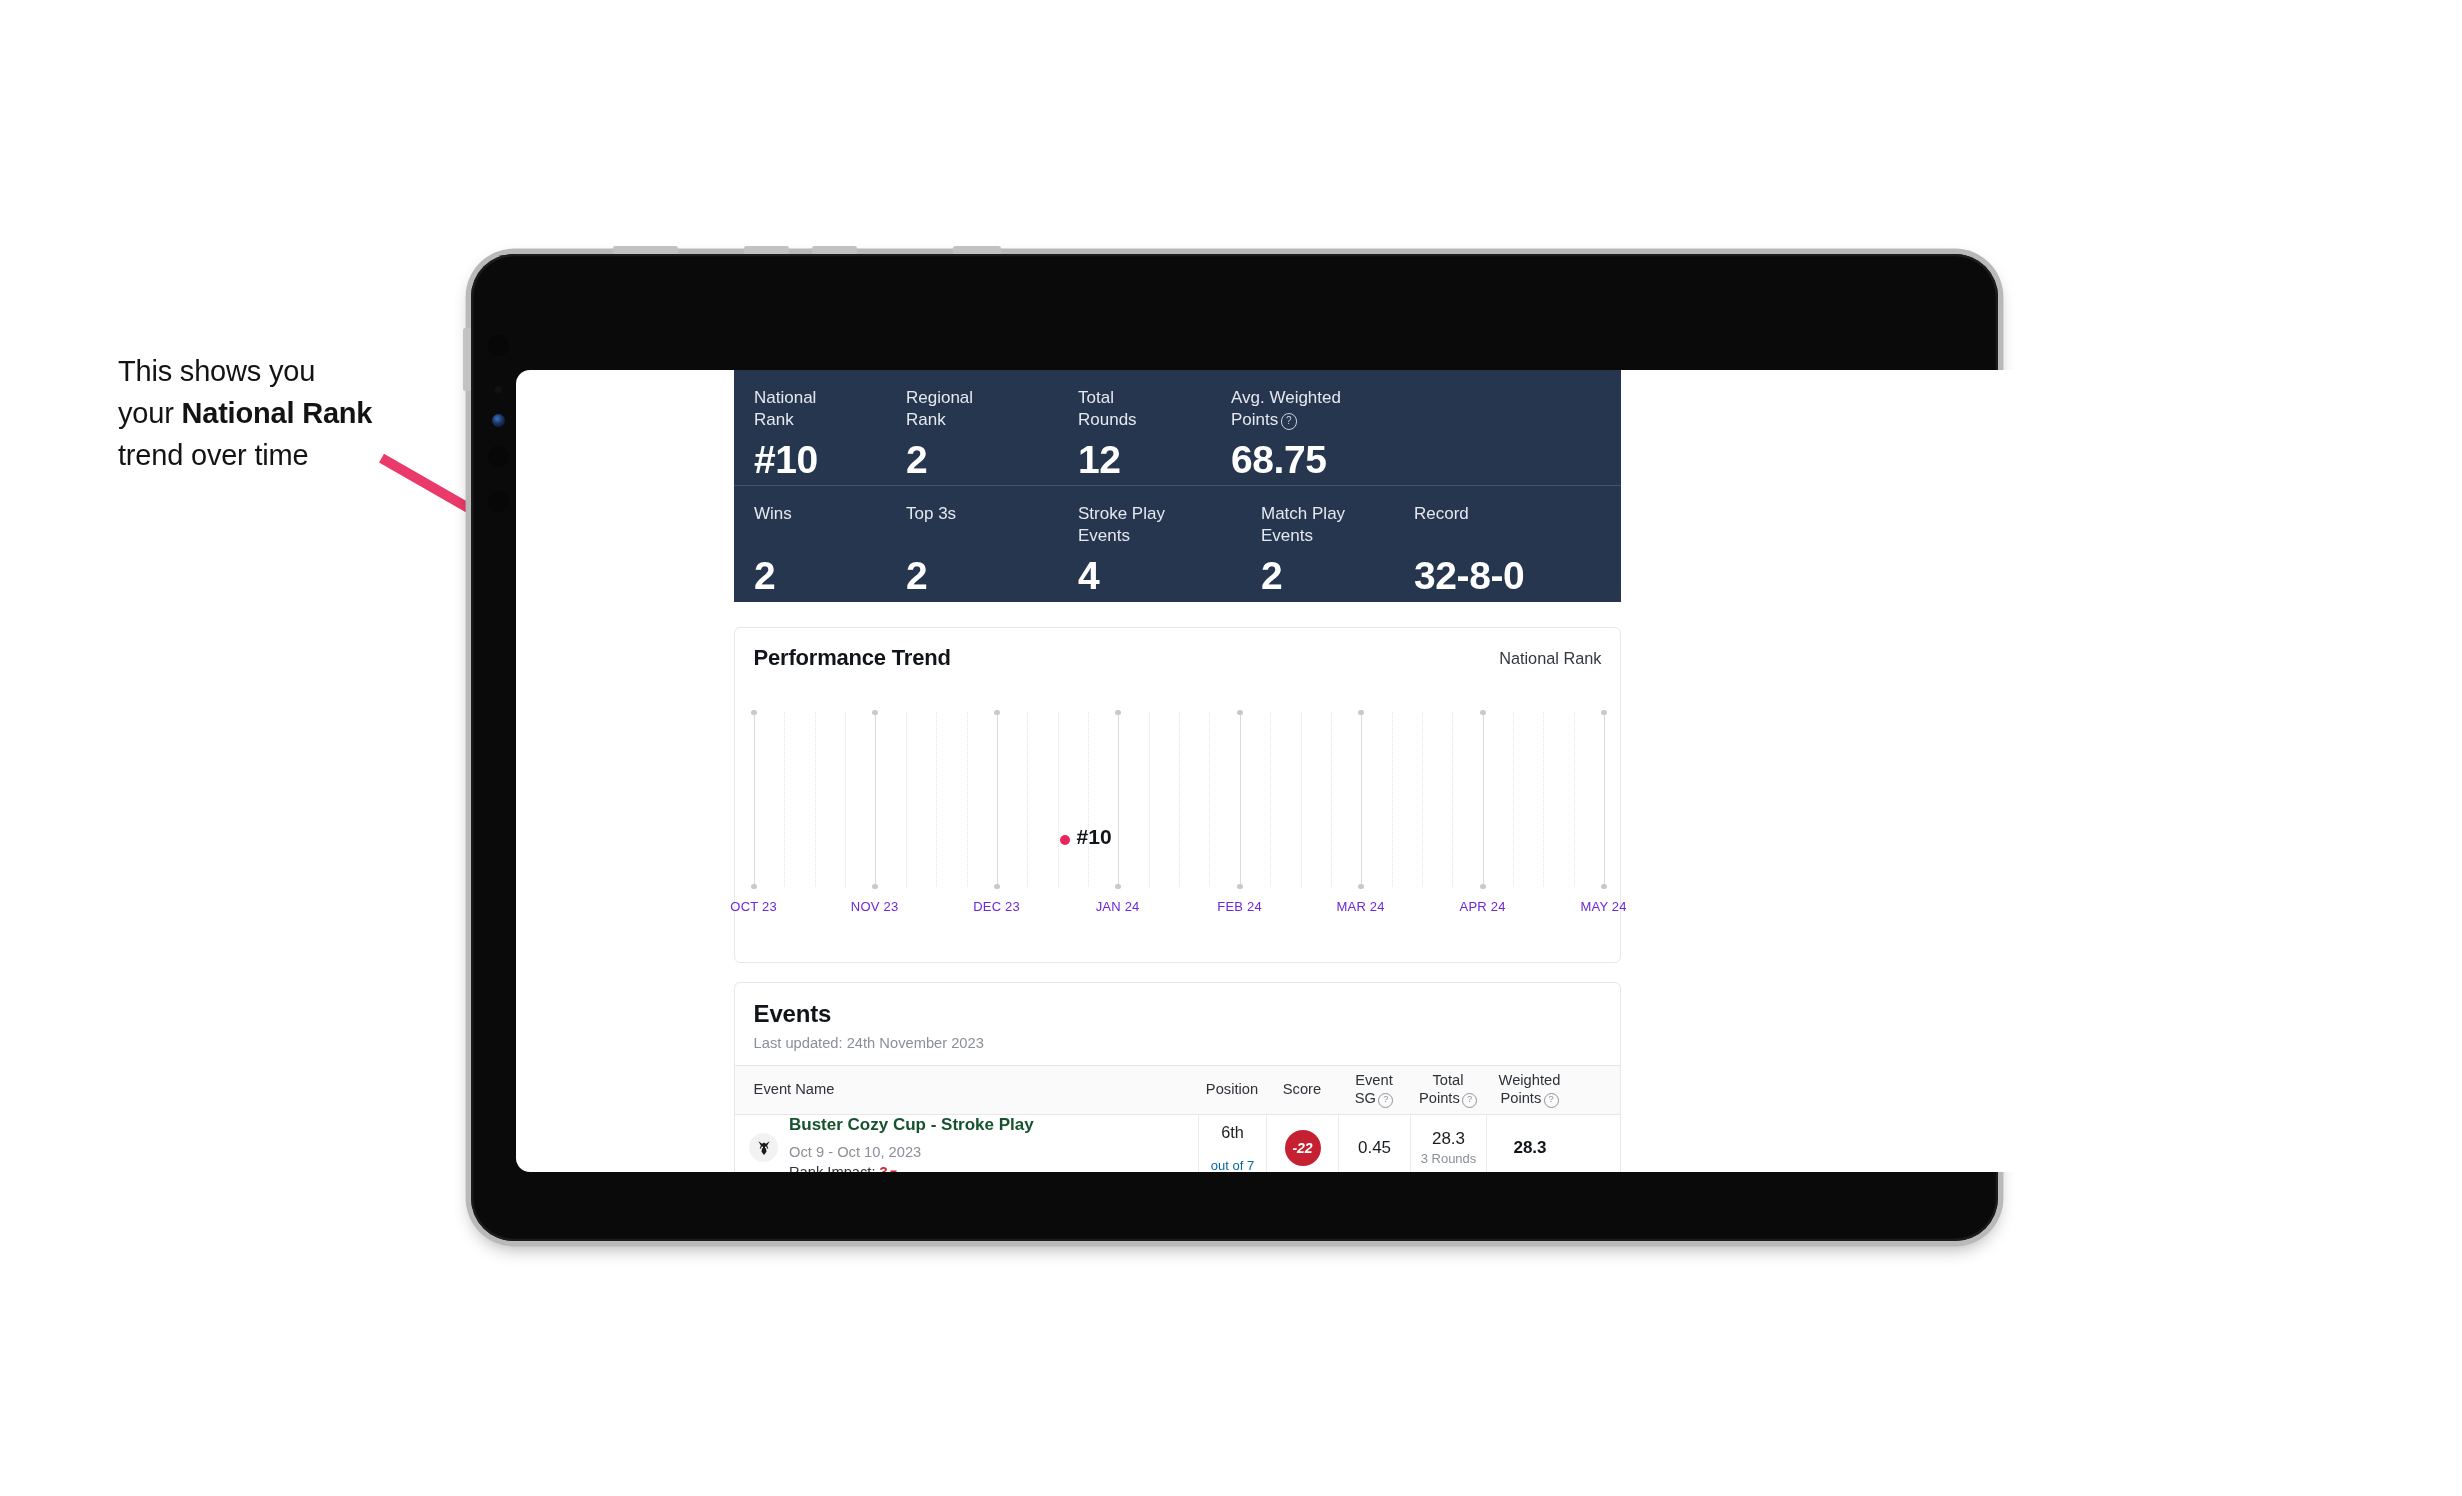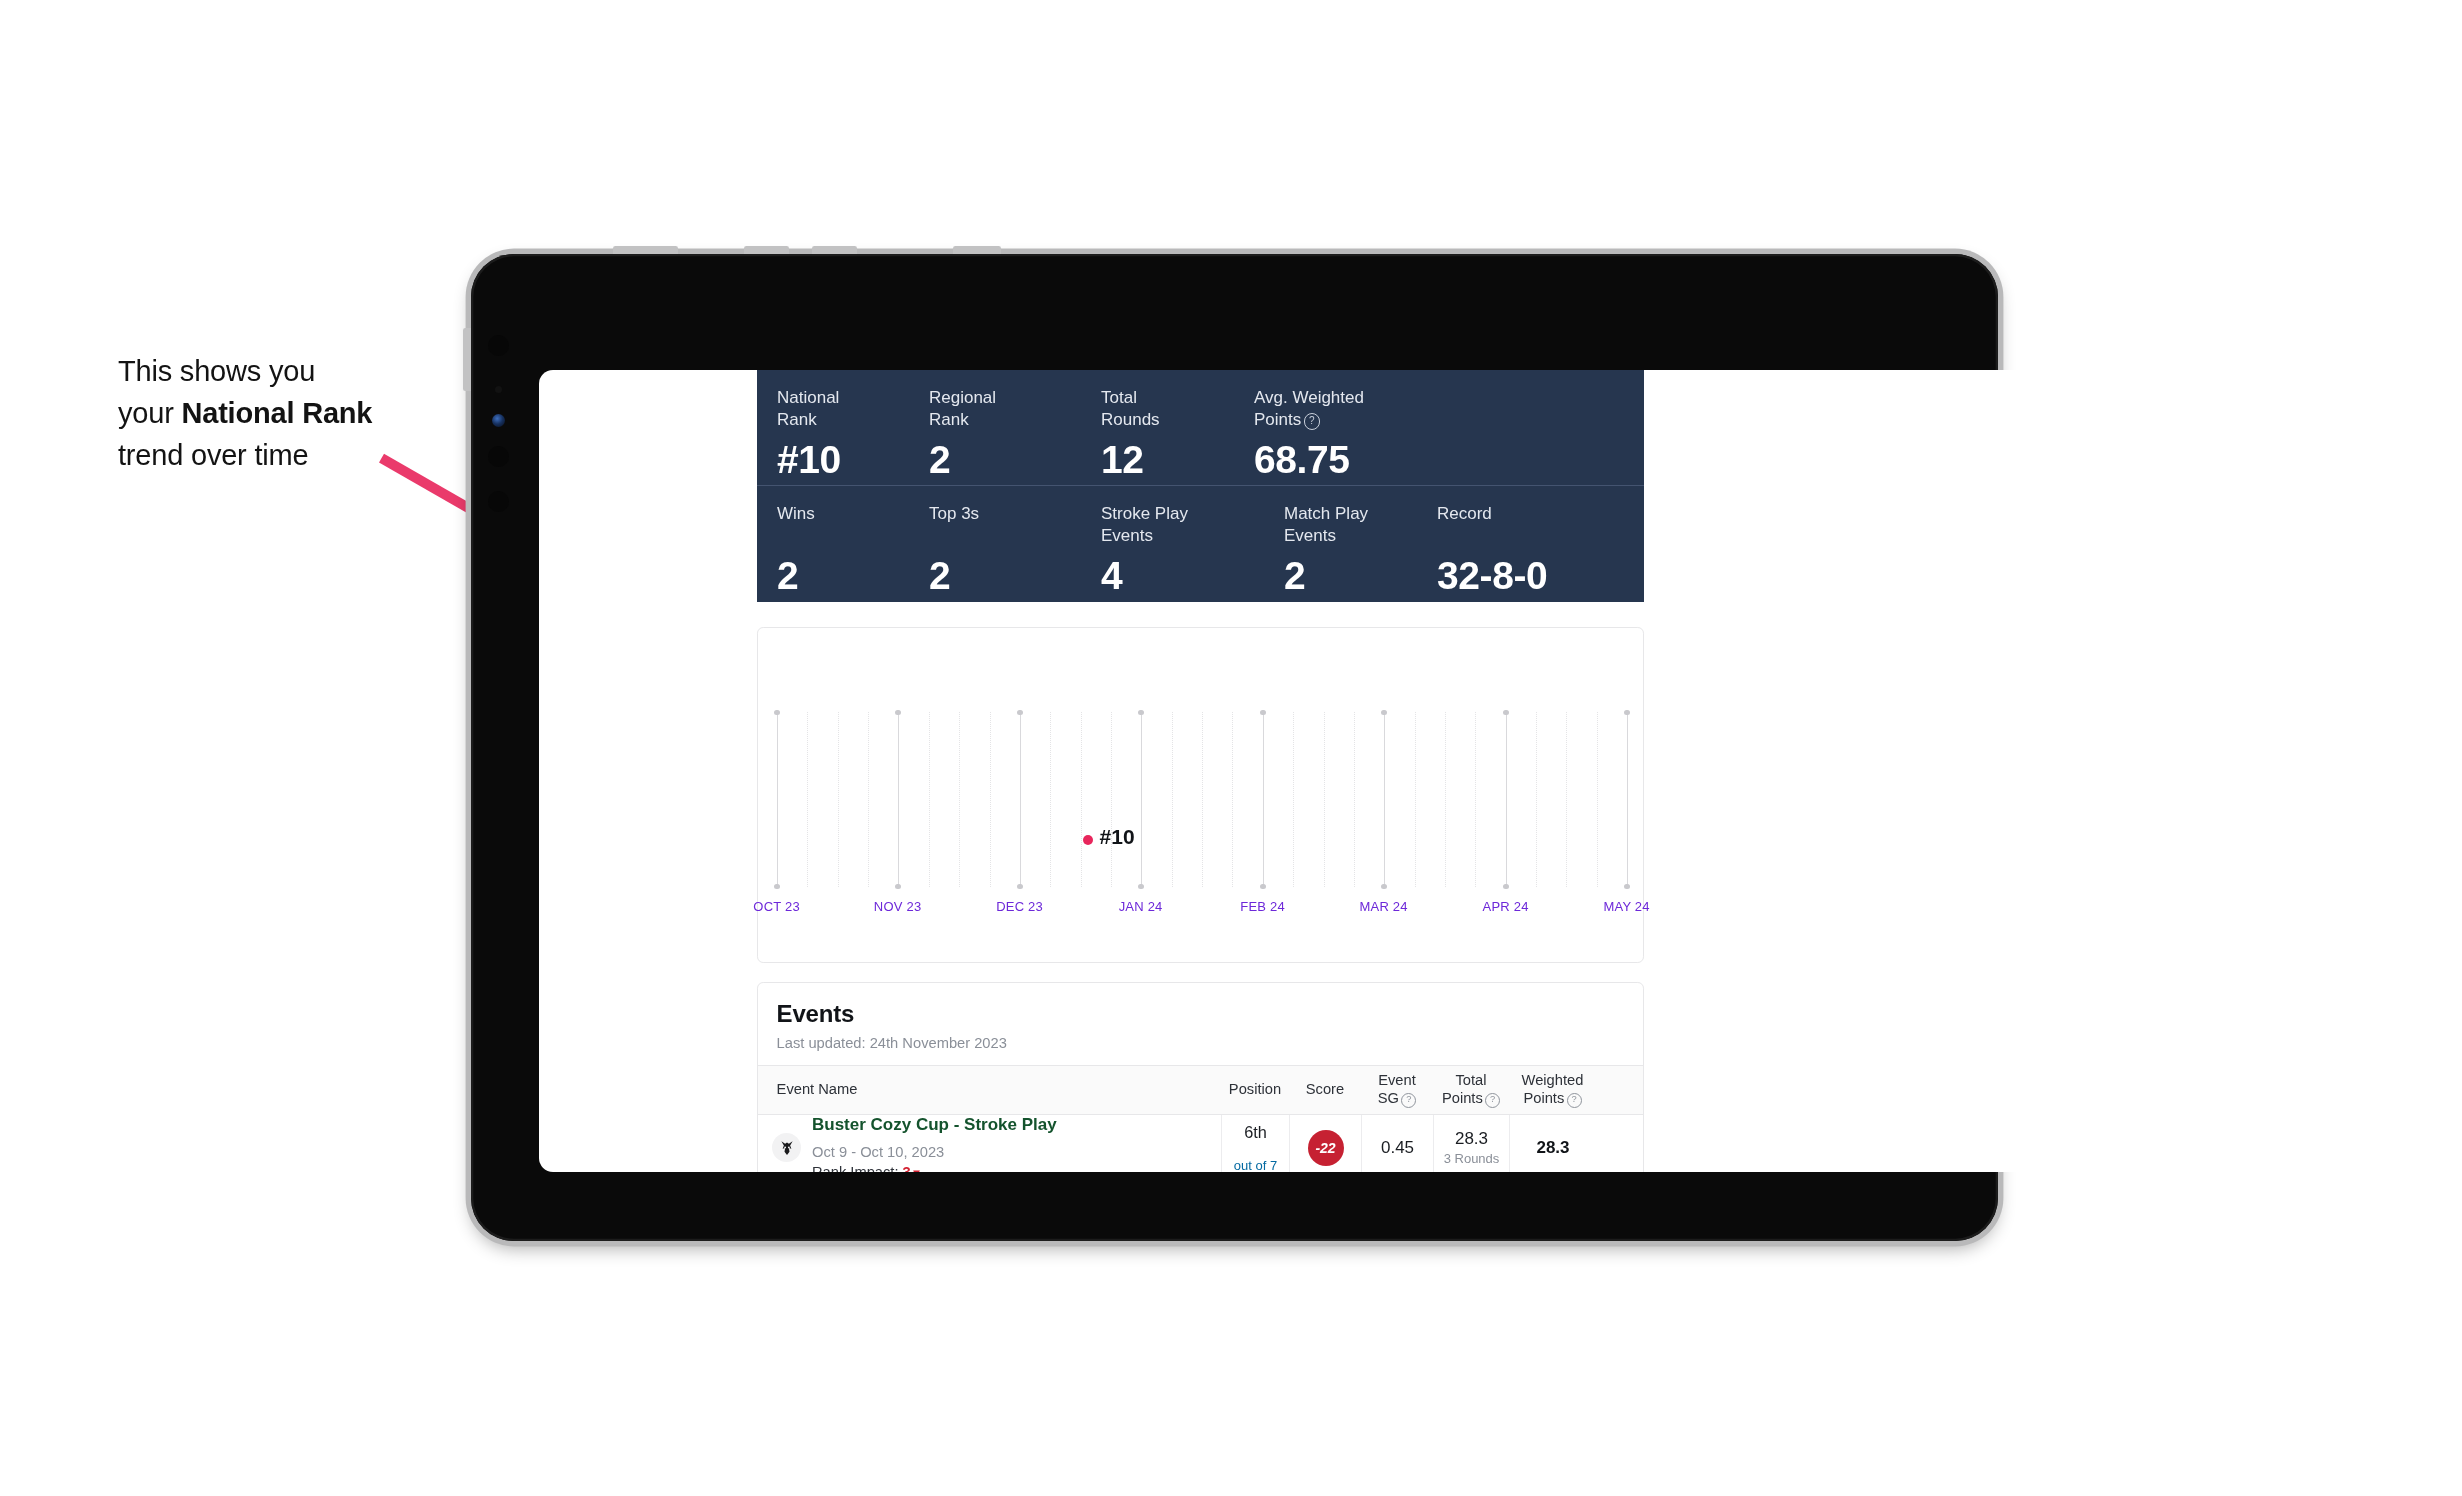--- a/index.html
+++ b/index.html
@@ -79,21 +79,21 @@
   .cam.c1{top:81px;width:21px;height:21px;}
   .cam.c2{top:132px;width:7px;height:7px;left:24px;background:#121212;}
   .cam.c3{top:160px;width:13px;height:13px;left:21px;
     background:radial-gradient(circle at 40% 35%, #3e6fbf 0%, #16305e 48%, #080d18 100%);}
   .cam.c4{top:192px;width:21px;height:21px;}
   .cam.c5{top:237px;width:21px;height:21px;}
 
   
   .screen{
     position:absolute;
-    left:68px; top:116px;
+    left:45px; top:116px;
     width:1682px; height:802px;
     background:#ffffff;
     border-radius:14px;
     overflow:hidden;
   }
 
   
   .stats{
     position:absolute;
     left:218px; top:0px;
@@ -461,20 +461,24 @@
           <div class="lbl">
             <span>Record</span><br>&nbsp;
           </div>
           <div class="val">32-8-0</div>
         </div>
 
       </div>
     </div>
 
     <div class="card trend-card">
+      <div class="trend-head">
+        <div class="trend-title">Performance Trend</div>
+        <div class="trend-series">National Rank</div>
+      </div>
 
       <div class="plot" id="plot">
           <div class="gl" style="left: 0px;">
             <div class="cap top"></div>
             <div class="cap bot"></div>
           </div>
           <div class="gl minor" style="left: 30px;"></div>
           <div class="gl minor" style="left: 61px;"></div>
           <div class="gl minor" style="left: 91px;"></div>
           <div class="gl" style="left: 121px;">

